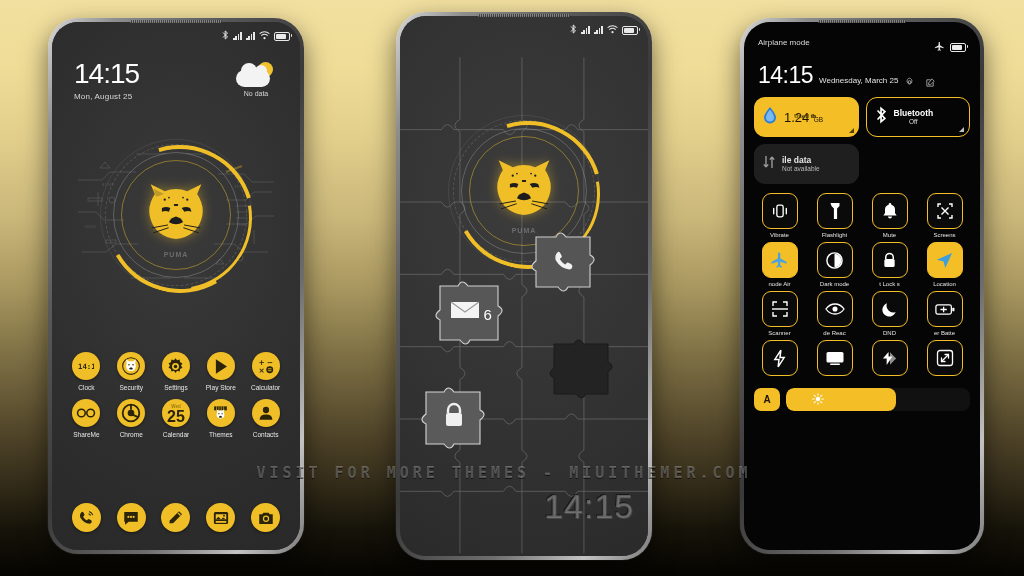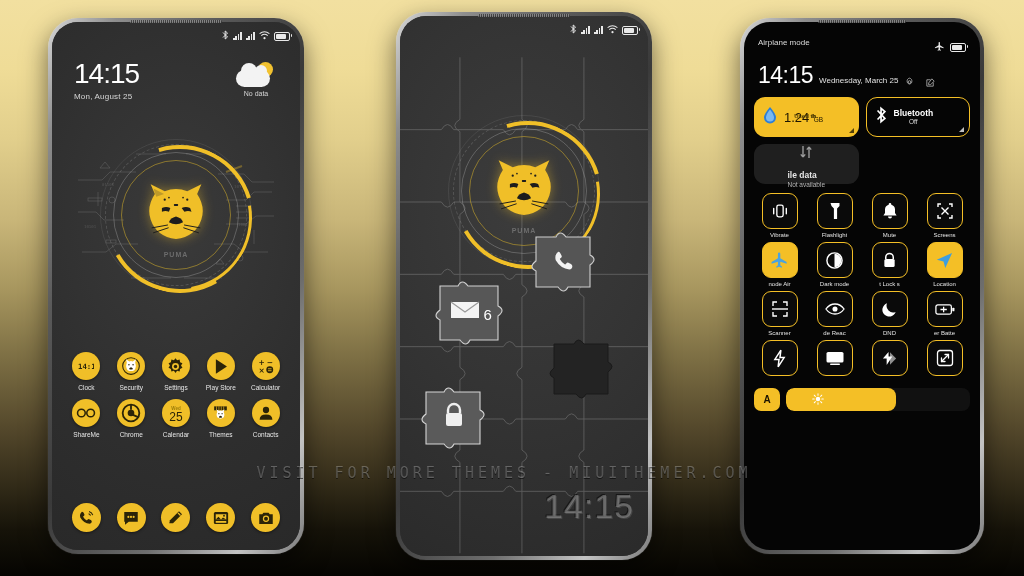--- a/index.html
+++ b/index.html
@@ -109,21 +109,21 @@
   .cc-topr{display:flex;align-items:center;gap:5px;}
   .cc-clockrow{display:flex;align-items:flex-end;gap:6px;padding:8px 4px 0 4px;}
   .cc-time{font-size:23px;font-weight:300;line-height:1;letter-spacing:-.5px;}
   .cc-date{font-size:8px;color:#e2e2e2;padding-bottom:2px;}
   .cc-icn{width:11px;height:11px;margin-bottom:2px;opacity:.85;}
 
   .bigtiles{display:grid;grid-template-columns:1fr 1fr;gap:7px;margin-top:10px;}
   .btile{height:40px;border-radius:11px;position:relative;display:flex;align-items:center;gap:6px;padding:0 8px;box-sizing:border-box;}
   .btile.on{background:#f4bf26;color:#1c1400;}
   .btile.outline{background:#050505;border:1.3px solid #f4bf26;text-align:center;}
-  .btile.off{background:#1f1f1f;color:#9a9a9a;flex-direction:column;}
+  .btile.off{background:#1f1f1f;color:#9a9a9a;}
   .btile .tl-t{font-size:8.5px;font-weight:bold;line-height:1.25;}
   .btile .tl-s{font-size:6.5px;opacity:.85;line-height:1.25;}
   .btile .corner{position:absolute;right:5px;bottom:4px;width:0;height:0;
     border-left:5px solid transparent;border-bottom:5px solid currentColor;opacity:.75;}
   .datalab{position:absolute;top:5px;right:7px;font-size:6px;font-weight:bold;color:#4a3a05;}
   .datalab2{position:absolute;top:5px;left:28px;font-size:6px;font-weight:bold;color:#4a3a05;}
   .dataval{font-size:13px;font-weight:500;}
   .dataunit{font-size:6.5px;}
 
   .qsgrid{display:grid;grid-template-columns:repeat(4,1fr);gap:4px;margin-top:9px;}
@@ -137,21 +137,21 @@
   .autob{width:26px;height:23px;border-radius:7px;background:#f4bf26;color:#1c1400;
     display:flex;align-items:center;justify-content:center;font-size:10px;font-weight:bold;}
   .bright{flex:1;height:23px;border-radius:8px;background:#111;position:relative;overflow:hidden;}
   .bright .fill{position:absolute;left:0;top:0;bottom:0;background:#f4bf26;border-radius:8px;}
   .bright .sunico{position:absolute;left:26px;top:50%;transform:translateY(-50%);color:#fff;font-size:10px;}
 
   
   .watermark{
     position:absolute;left:0;right:16px;top:464px;text-align:center;
     font-family:"DejaVu Sans Mono", monospace;
-    font-size:15px;font-weight:normal;letter-spacing:4px;
+    font-size:15px;font-weight:bold;letter-spacing:4px;
     color:rgba(225,225,225,.30);
     text-shadow:0 1px 0 rgba(0,0,0,.55);
     z-index:50;pointer-events:none;white-space:nowrap;
   }
 </style>
 </head>
 <body>
 
 <div class="stage">
 
@@ -344,21 +344,21 @@
                   <circle cx="12" cy="12" r="4" fill="#2b2408"></circle>
                   <path d="M12 2 L12 8" stroke="#2b2408" stroke-width="2.2"></path>
                   <path d="M20.6 17 L13.6 14" stroke="#2b2408" stroke-width="2.2"></path>
                 </svg>
             </div>
             <div class="lb">Chrome</div>
           </div>
           <div class="app">
             <div class="ic" style="flex-direction:column;line-height:1;">
               <div style="font-size:4.5px;font-weight:bold;color:#9a7c0a;margin-top:4px;">Wed</div>
-              <div style="font-size:12px;font-weight:normal;color:#2b2408;margin-top:-1px;">25</div>
+              <div style="font-size:16px;font-weight:bold;color:#2b2408;margin-top:-1px;">25</div>
             </div>
             <div class="lb">Calendar</div>
           </div>
           <div class="app">
             <div class="ic">
               <svg width="19" height="19" viewBox="0 0 24 24">
                   <rect x="4" y="3" width="16" height="5" fill="#2b2408"></rect>
                   <g stroke="#f0bf28" stroke-width=".8">
                     <path d="M7 3v5M10 3v5M13 3v5M16 3v5"></path>
                   </g>

